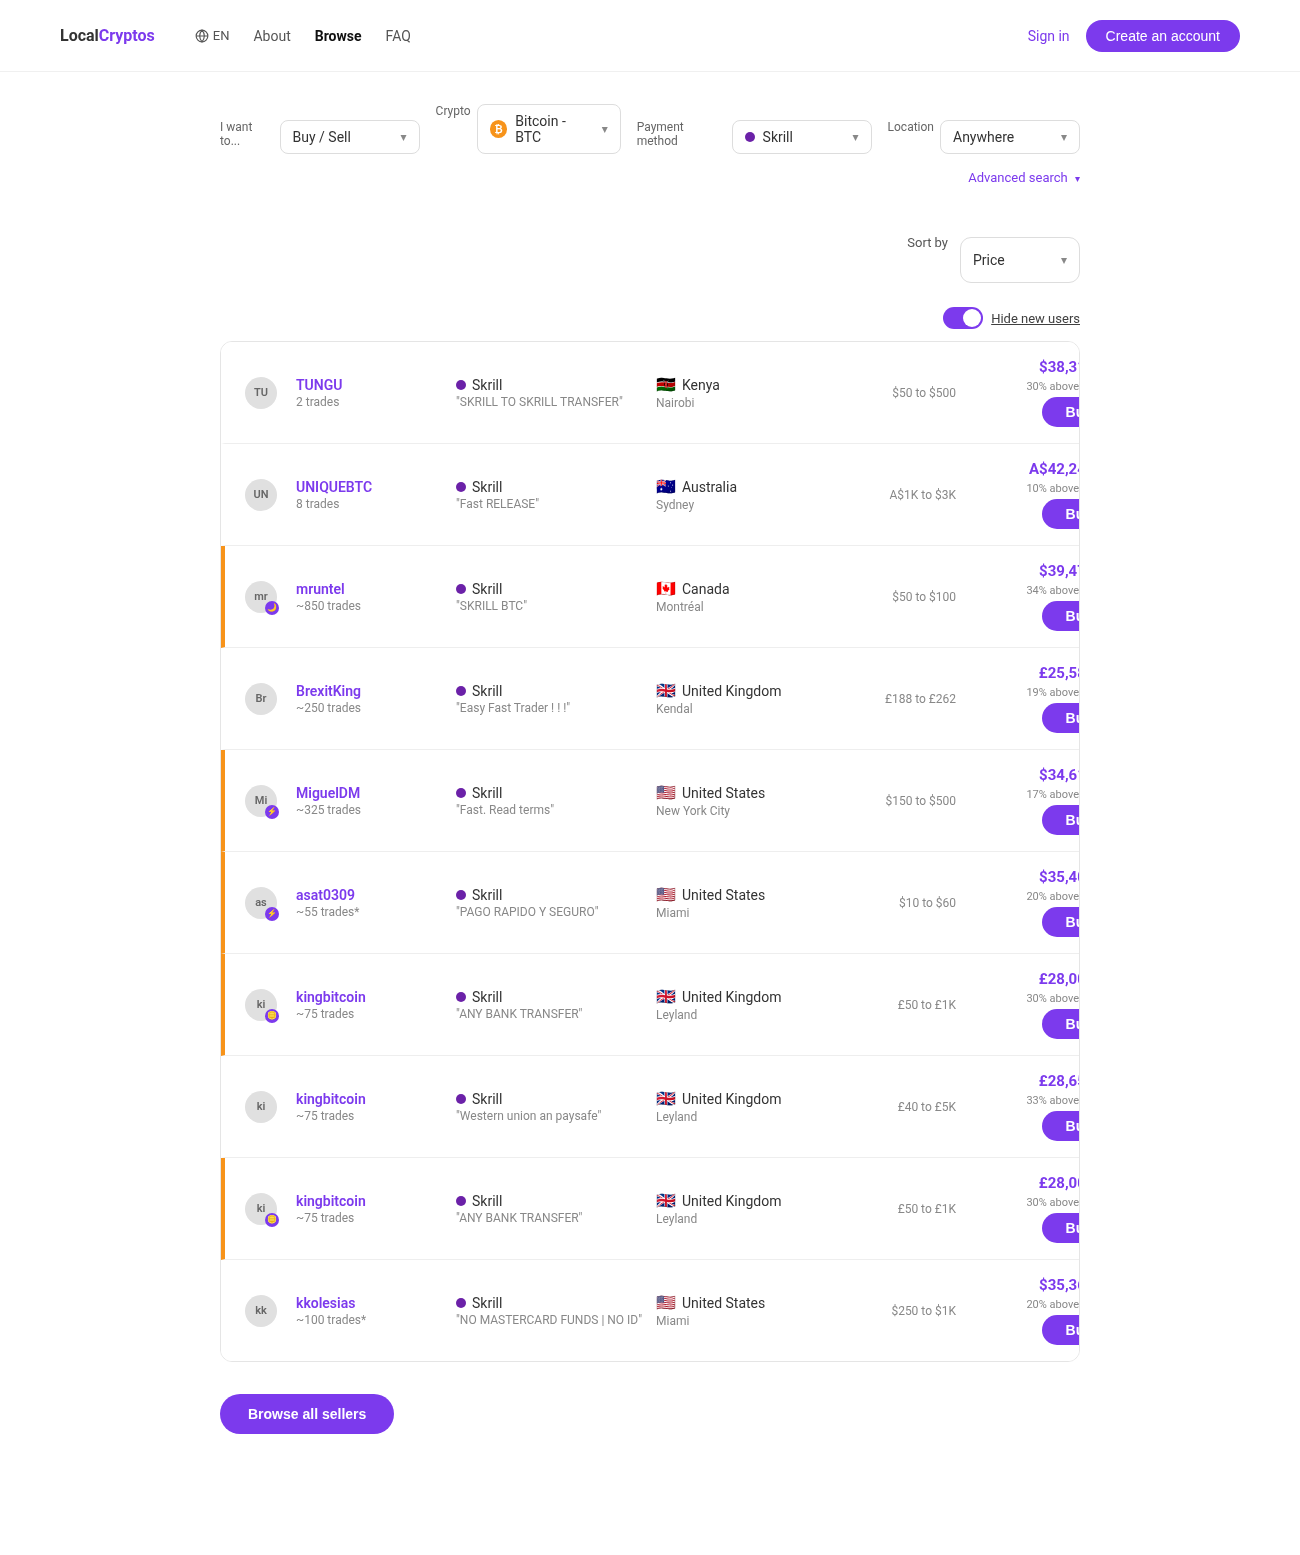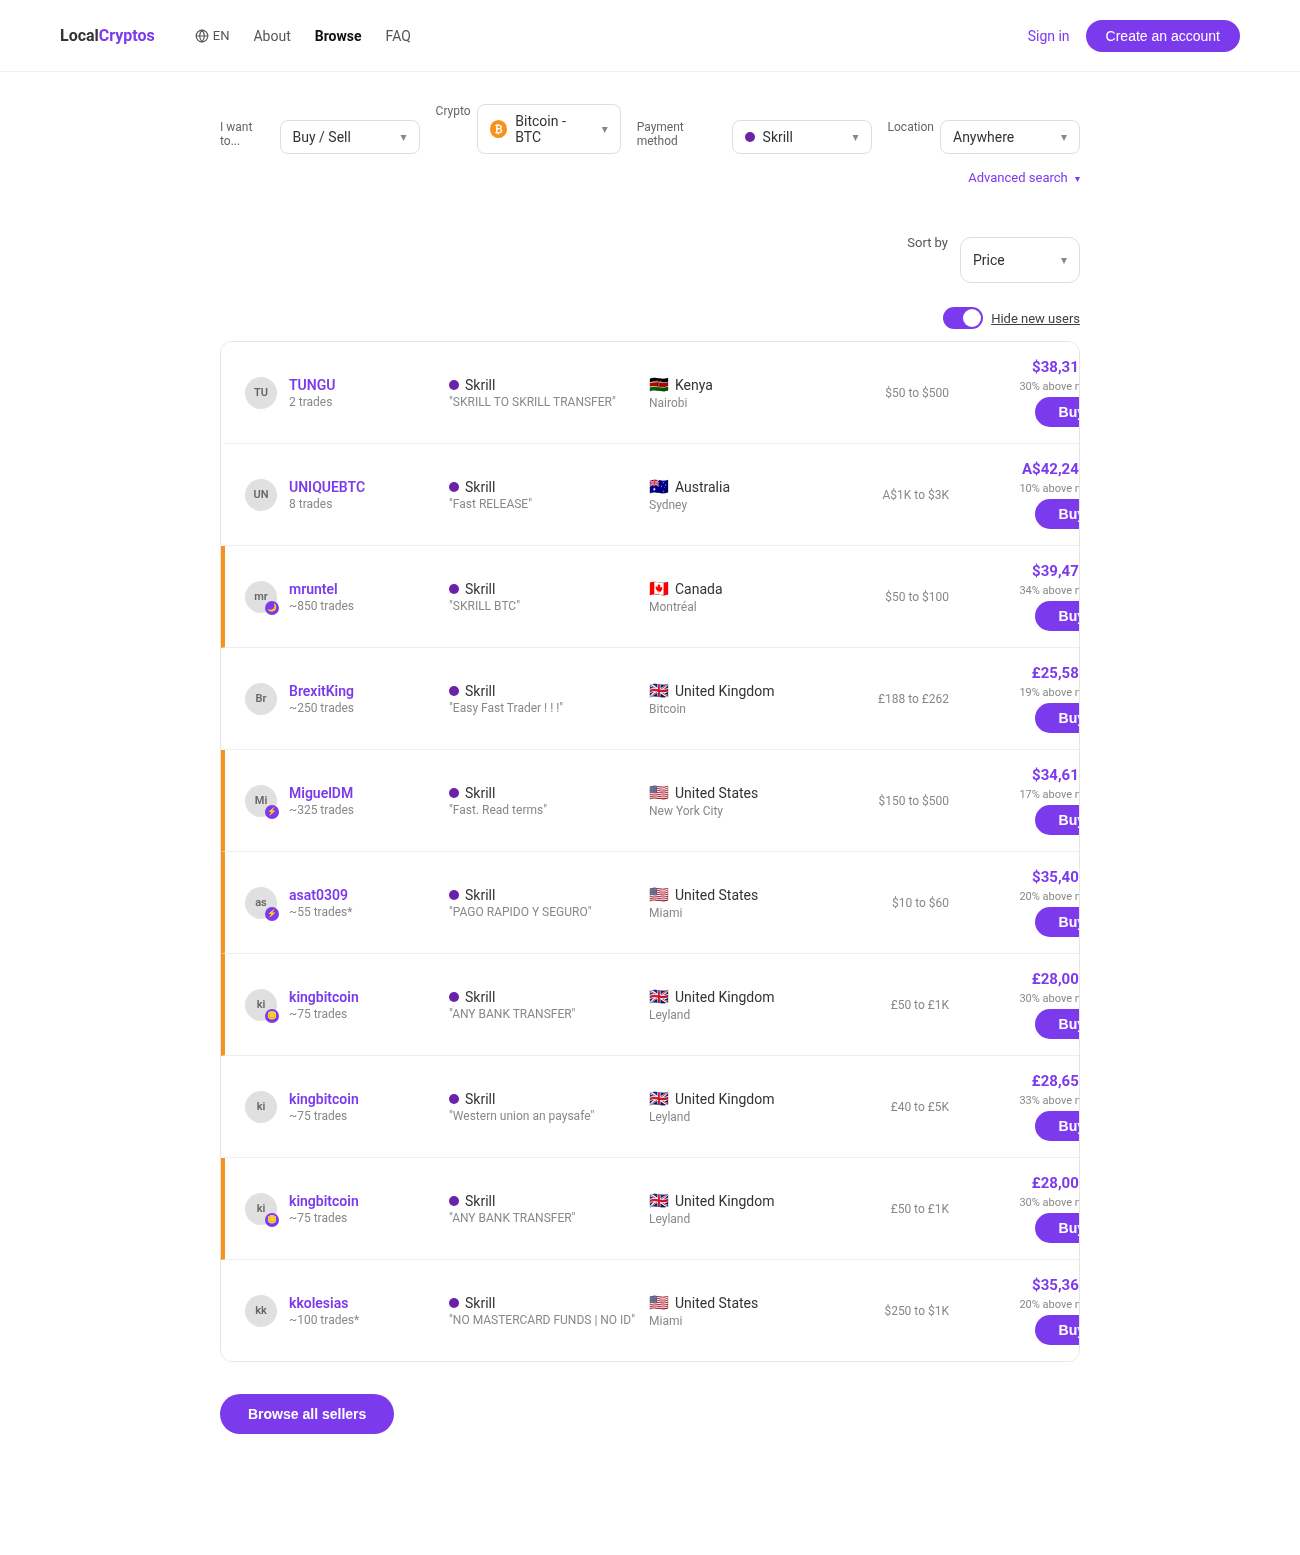--- a/index.html
+++ b/index.html
@@ -47,21 +47,21 @@
     
     .seller-list { display: flex; flex-direction: column; gap: 0; border: 1.5px solid #e5e5e5; border-radius: 12px; overflow: hidden; }
     .seller-row { display: flex; align-items: center; padding: 16px 20px; background: #fff; border-bottom: 1px solid #eee; position: relative; cursor: pointer; }
     .seller-row:last-child { border-bottom: none; }
     .seller-row.highlighted { border-left: 4px solid #f7931a; }
     .seller-row:not(.highlighted) { border-left: 4px solid transparent; }
 
     .seller-avatar { width: 32px; height: 32px; border-radius: 50%; background: #e0e0e0; display: flex; align-items: center; justify-content: center; font-size: 11px; font-weight: 600; color: #666; margin-right: 12px; flex-shrink: 0; position: relative; }
     .avatar-badge { position: absolute; bottom: -2px; right: -2px; width: 14px; height: 14px; border-radius: 50%; background: #7c3aed; display: flex; align-items: center; justify-content: center; font-size: 8px; color: #fff; }
 
-    .seller-info { flex: 0 0 160px; }
+    .seller-info { flex: 0 0 160px; margin-left: 7px; }
     .seller-name { color: #7c3aed; font-weight: 600; font-size: 14px; }
     .seller-trades { color: #888; font-size: 12px; margin-top: 2px; }
 
     .seller-payment { flex: 0 0 200px; }
     .payment-method { display: flex; align-items: center; gap: 6px; font-size: 14px; color: #333; }
     .payment-dot { width: 10px; height: 10px; border-radius: 50%; background: #6b21a8; flex-shrink: 0; }
     .seller-note { color: #888; font-size: 12px; margin-top: 2px; }
 
     .seller-location { flex: 0 0 180px; }
     .location-country { display: flex; align-items: center; gap: 6px; font-size: 14px; color: #333; }
@@ -275,21 +275,21 @@
           <span class="payment-dot"></span>
           <span>Skrill</span>
         </div>
         <div class="seller-note">"Easy Fast Trader ! ! !"</div>
       </div>
       <div class="seller-location">
         <div class="location-country">
           <span class="flag">🇬🇧</span>
           <span>United Kingdom</span>
         </div>
-        <div class="location-city">Bitcoin</div>
+        <div class="location-city">Kendal</div>
       </div>
       <div class="seller-limits">
         <div class="limits-text">£188 to £262</div>
       </div>
       <div class="seller-price-action">
         <div class="price-amount">£25,587.91</div>
         <div class="price-above">19% above market</div>
         <button class="buy-btn">Buy</button>
       </div>
     </div>

